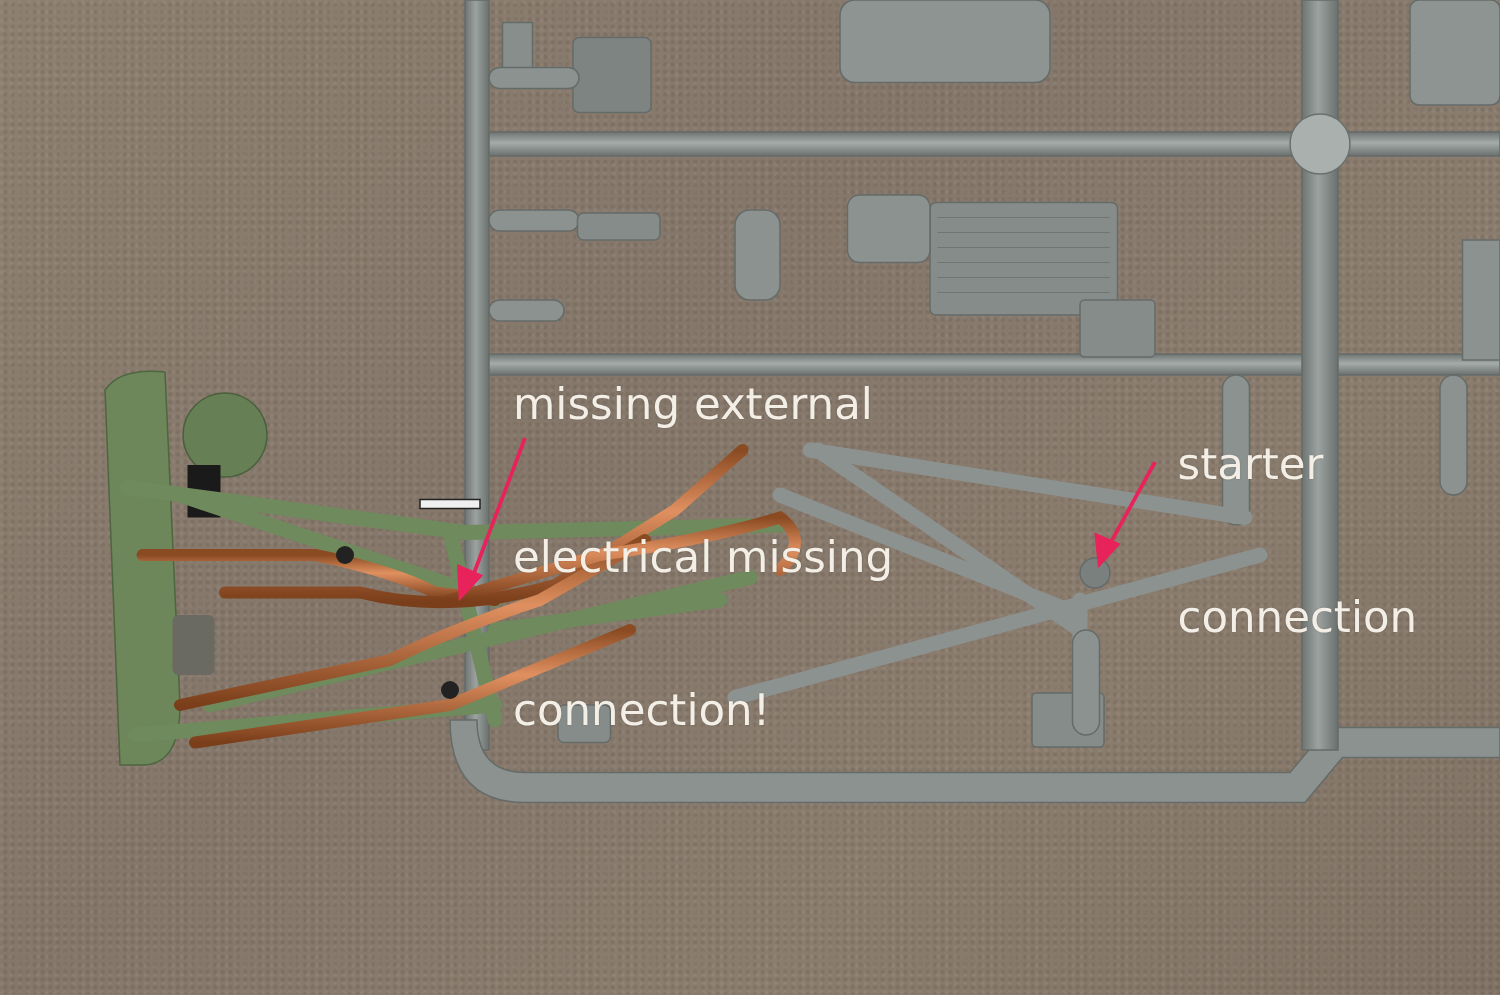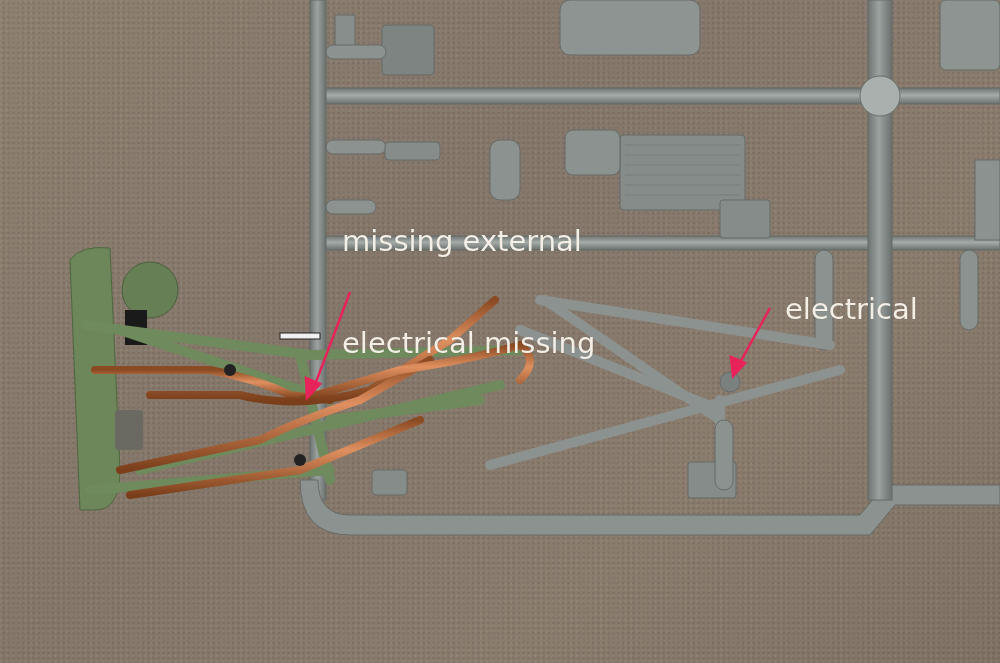--- a/index.html
+++ b/index.html
@@ -15,21 +15,21 @@
   .label {
     position: absolute;
     font-family: "DejaVu Sans", sans-serif;
     color: #f4efe6;
     font-size: 29px;
     line-height: 34px;
     white-space: pre;
     text-shadow: 0 0 1px rgba(0,0,0,0.25);
   }
   .label .line { display: block; }
-  #label-missing { left: 342px; top: 156px; }
+  #label-missing { left: 342px; top: 184px; }
   #label-external { left: 785px; top: 224px; }
 </style>
 </head>
 <body>
 
 <div class="photo">
   <svg class="scene" width="1000" height="663" viewBox="0 0 1000 663">
     <defs>
       <linearGradient id="sprueV" x1="0" x2="1" y1="0" y2="0">
         <stop offset="0" stop-color="#6e7472"></stop>
@@ -132,18 +132,20 @@
       <line x1="350" y1="292" x2="313" y2="390"></line>
       <polygon points="307,398 306,378 320,384"></polygon>
       <line x1="770" y1="308" x2="737" y2="368"></line>
       <polygon points="733,376 731,357 745,363"></polygon>
     </g>
   </svg>
 
   <div class="label" id="label-missing">
     <span class="line">missing external</span>
     <span class="line">electrical missing</span>
+    <span class="line">connection!</span>
   </div>
 
   <div class="label" id="label-external">
-    <span class="line">electrical</span>
+    <span class="line">starter</span>
+    <span class="line">connection</span>
   </div>
 </div>
 
 </body></html>

